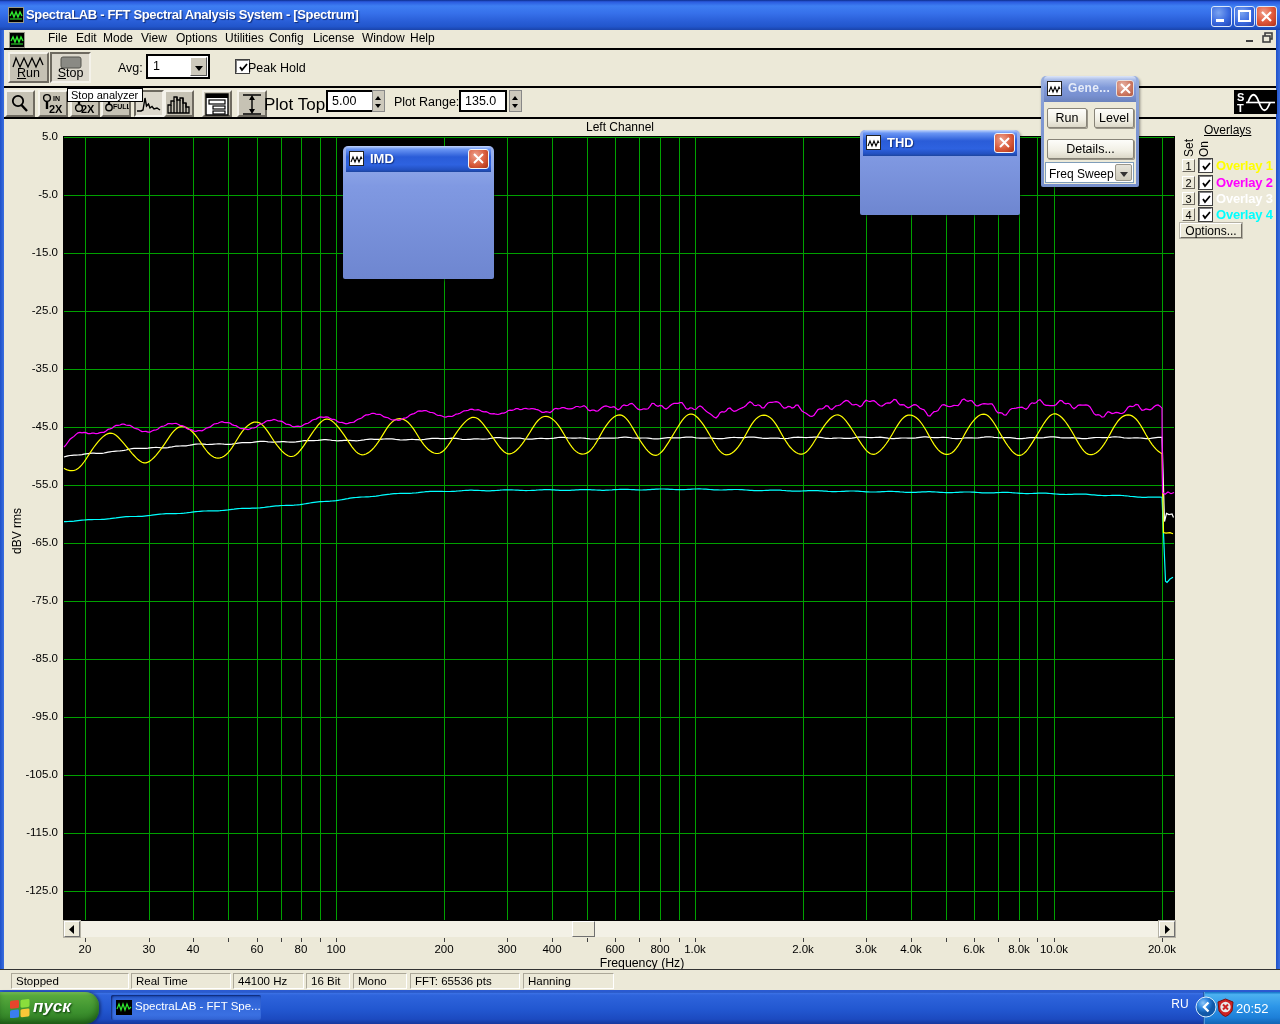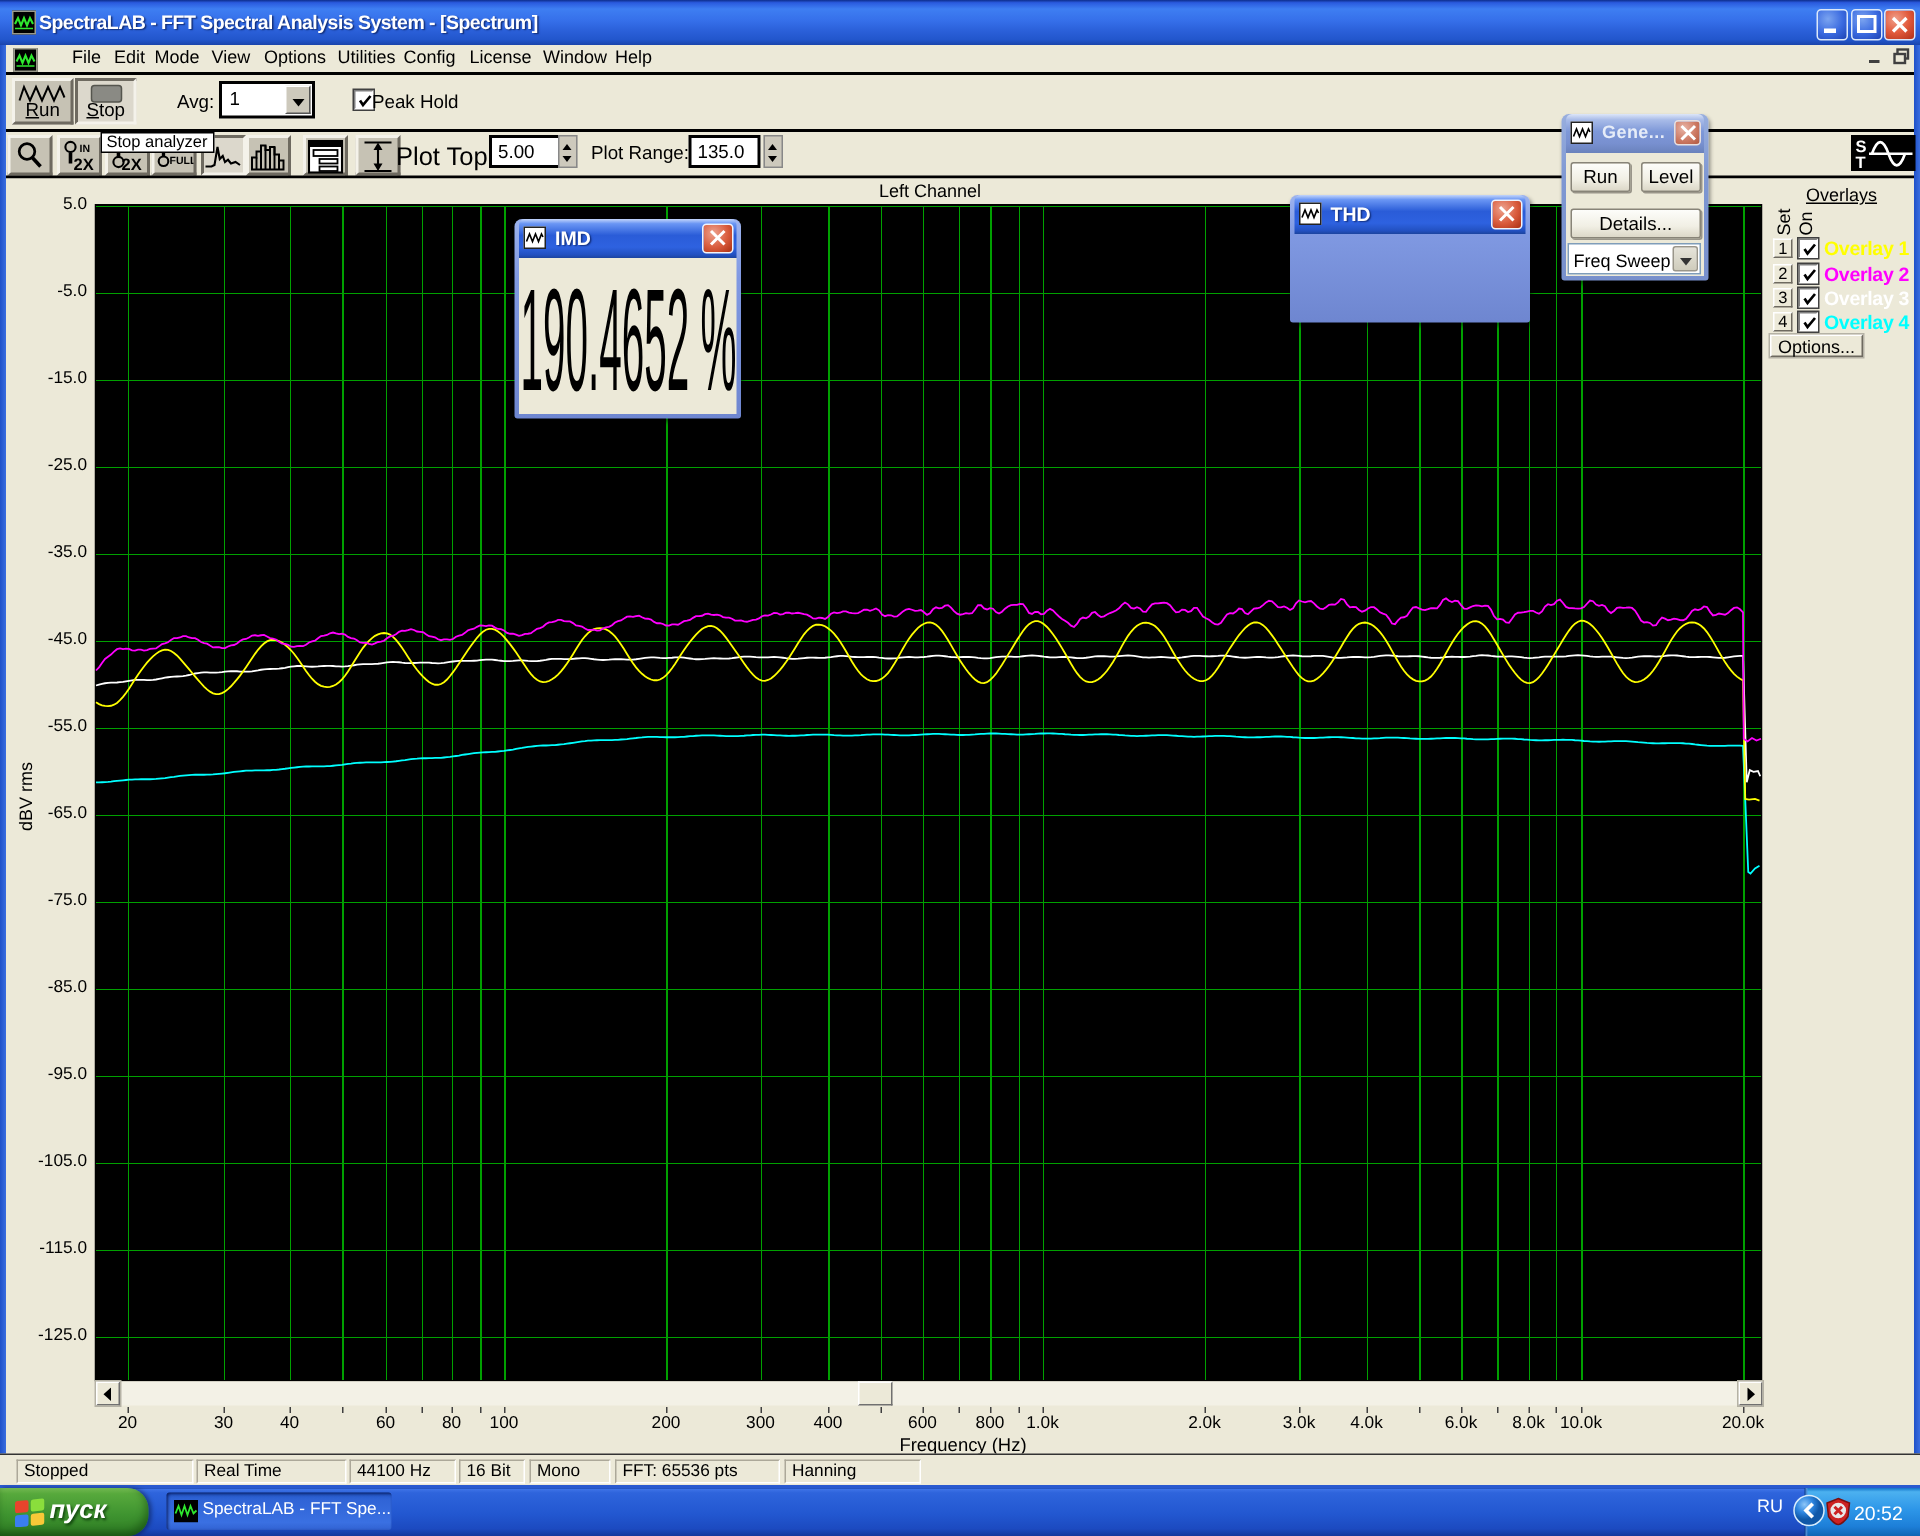--- a/index.html
+++ b/index.html
@@ -476,23 +476,20 @@
       <div class="wicon"><svg width="13" height="13" viewBox="0 0 13 13">
           <path d="M1 9 L3 4 L5 9 L7 4 L9 9 L11 4 L12 6" stroke="#000" fill="none" stroke-width="1.1"></path>
         </svg></div>
       <div class="wtxt">IMD</div>
       <div class="xclose">
         <svg width="13" height="12">
           <path d="M2 1 L11 10 M11 1 L2 10" stroke="#fff" stroke-width="2"></path>
         </svg>
       </div>
     </div>
-  <div class="xpbody">
-      <div class="bignum" style="left:1px;top:-1px;font-size:97px;transform:scaleX(0.278)">190.4652 %</div>
-    </div>
 </div>
 <div class="xpwin" style="left:860px;top:130px;width:160px;height:85px">
   <div class="xptitle">
       <div class="wicon"><svg width="13" height="13" viewBox="0 0 13 13">
           <path d="M1 9 L3 4 L5 9 L7 4 L9 9 L11 4 L12 6" stroke="#000" fill="none" stroke-width="1.1"></path>
         </svg></div>
       <div class="wtxt">THD</div>
       <div class="xclose">
         <svg width="13" height="12">
           <path d="M2 1 L11 10 M11 1 L2 10" stroke="#fff" stroke-width="2"></path>

